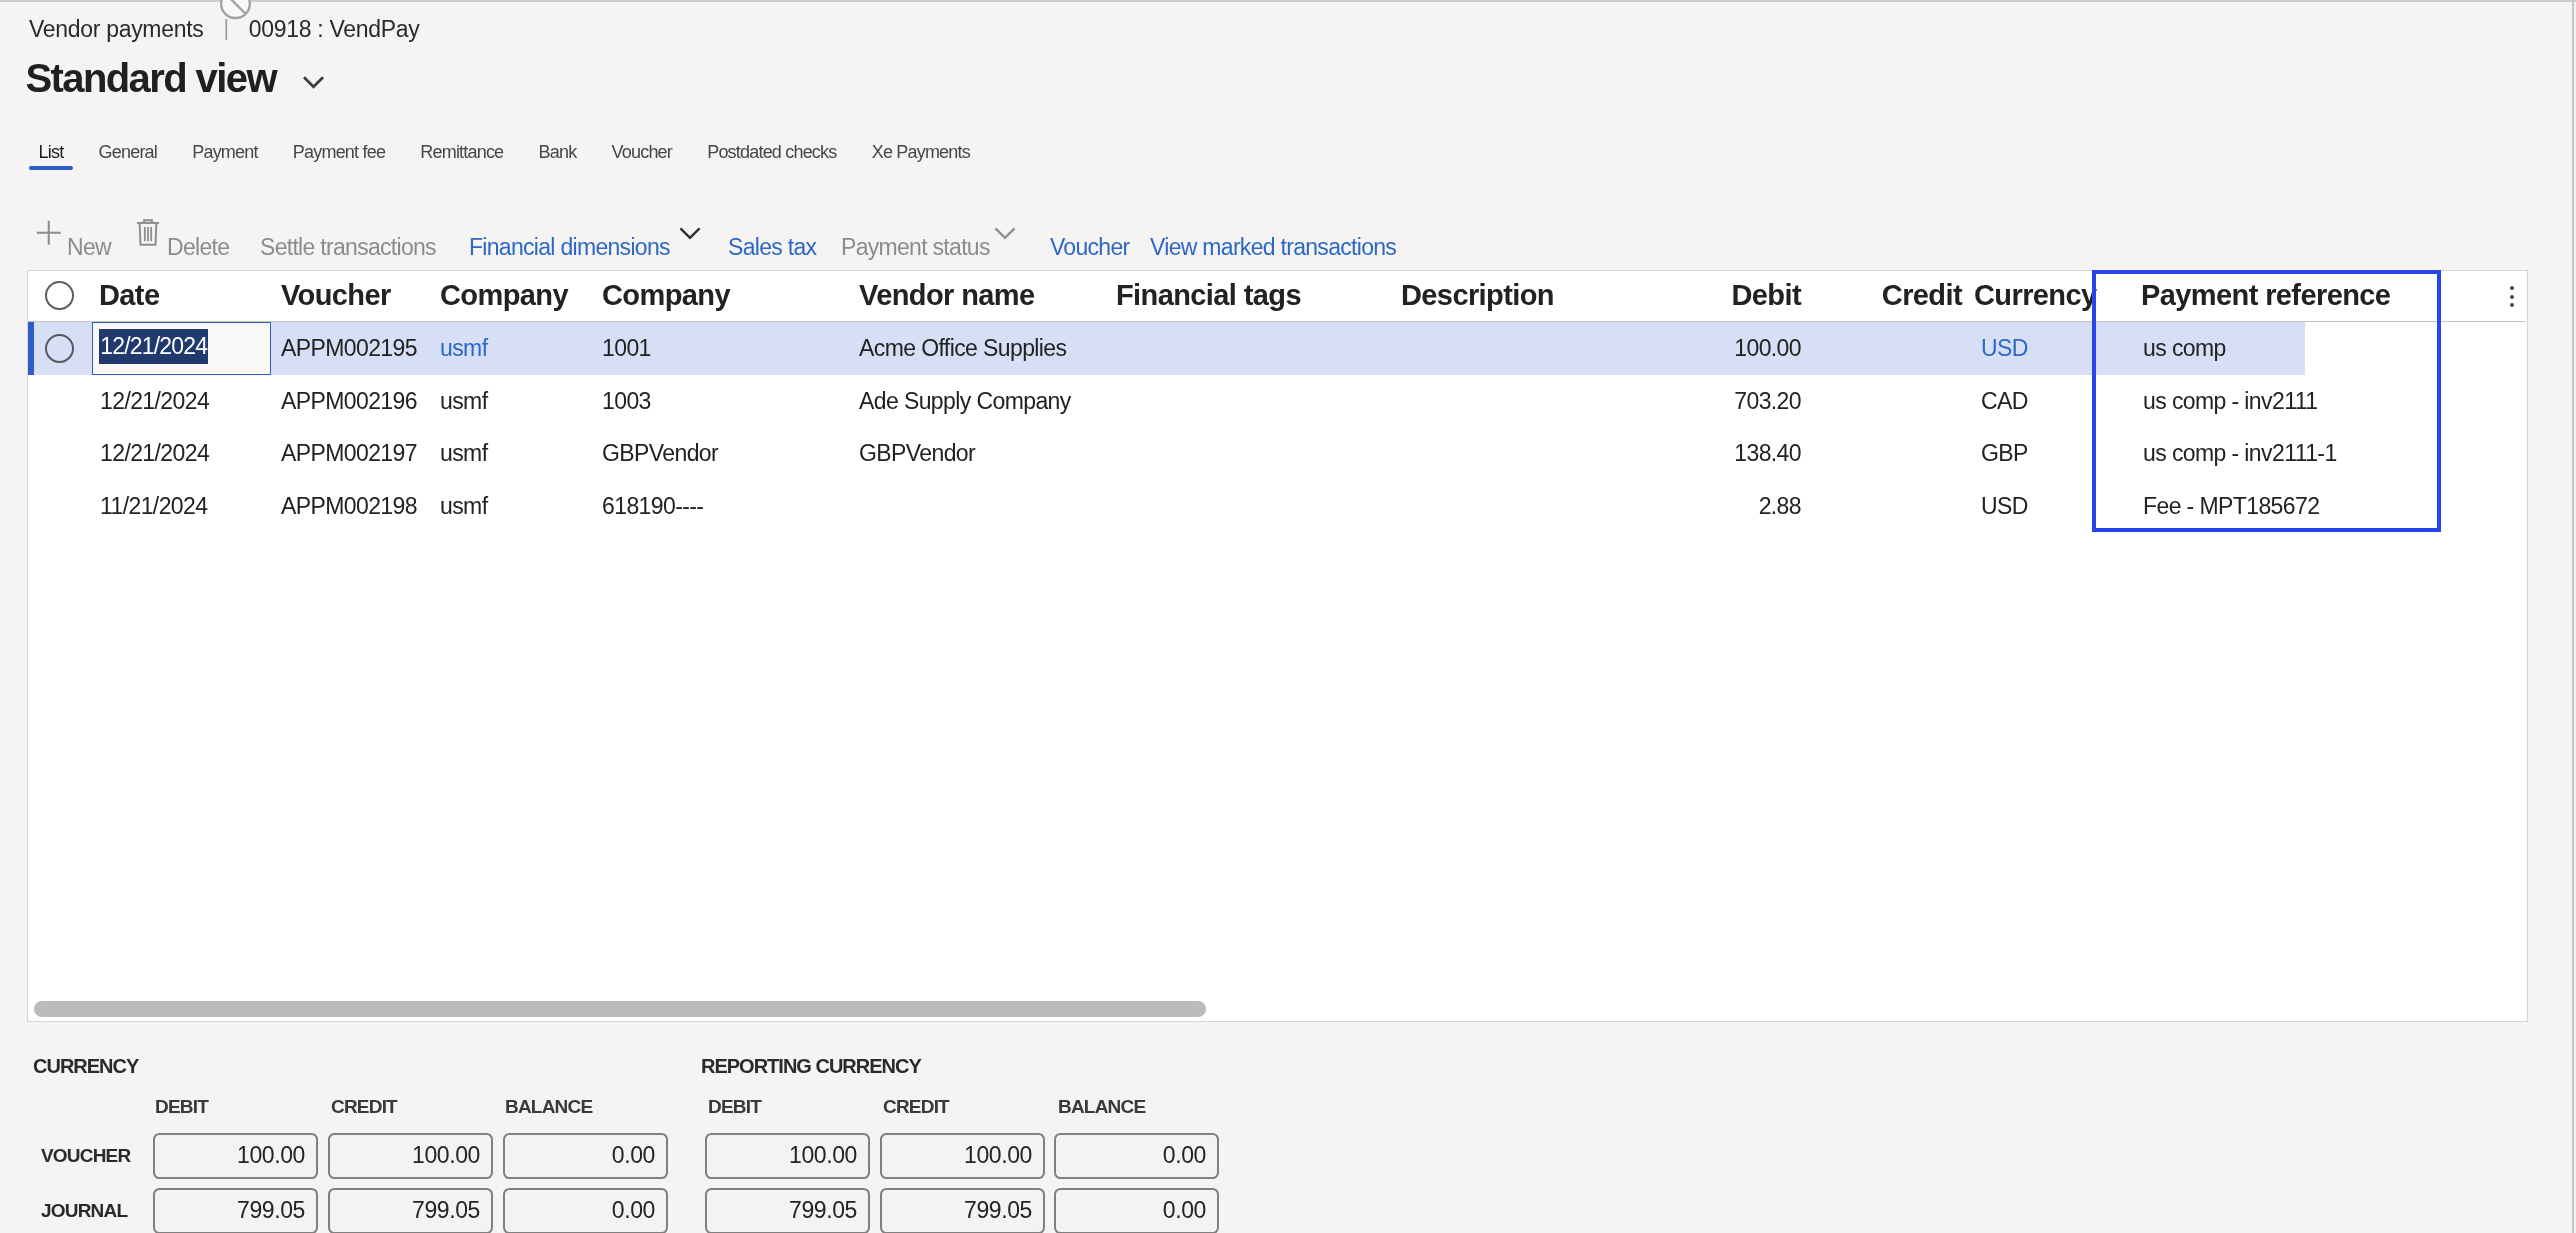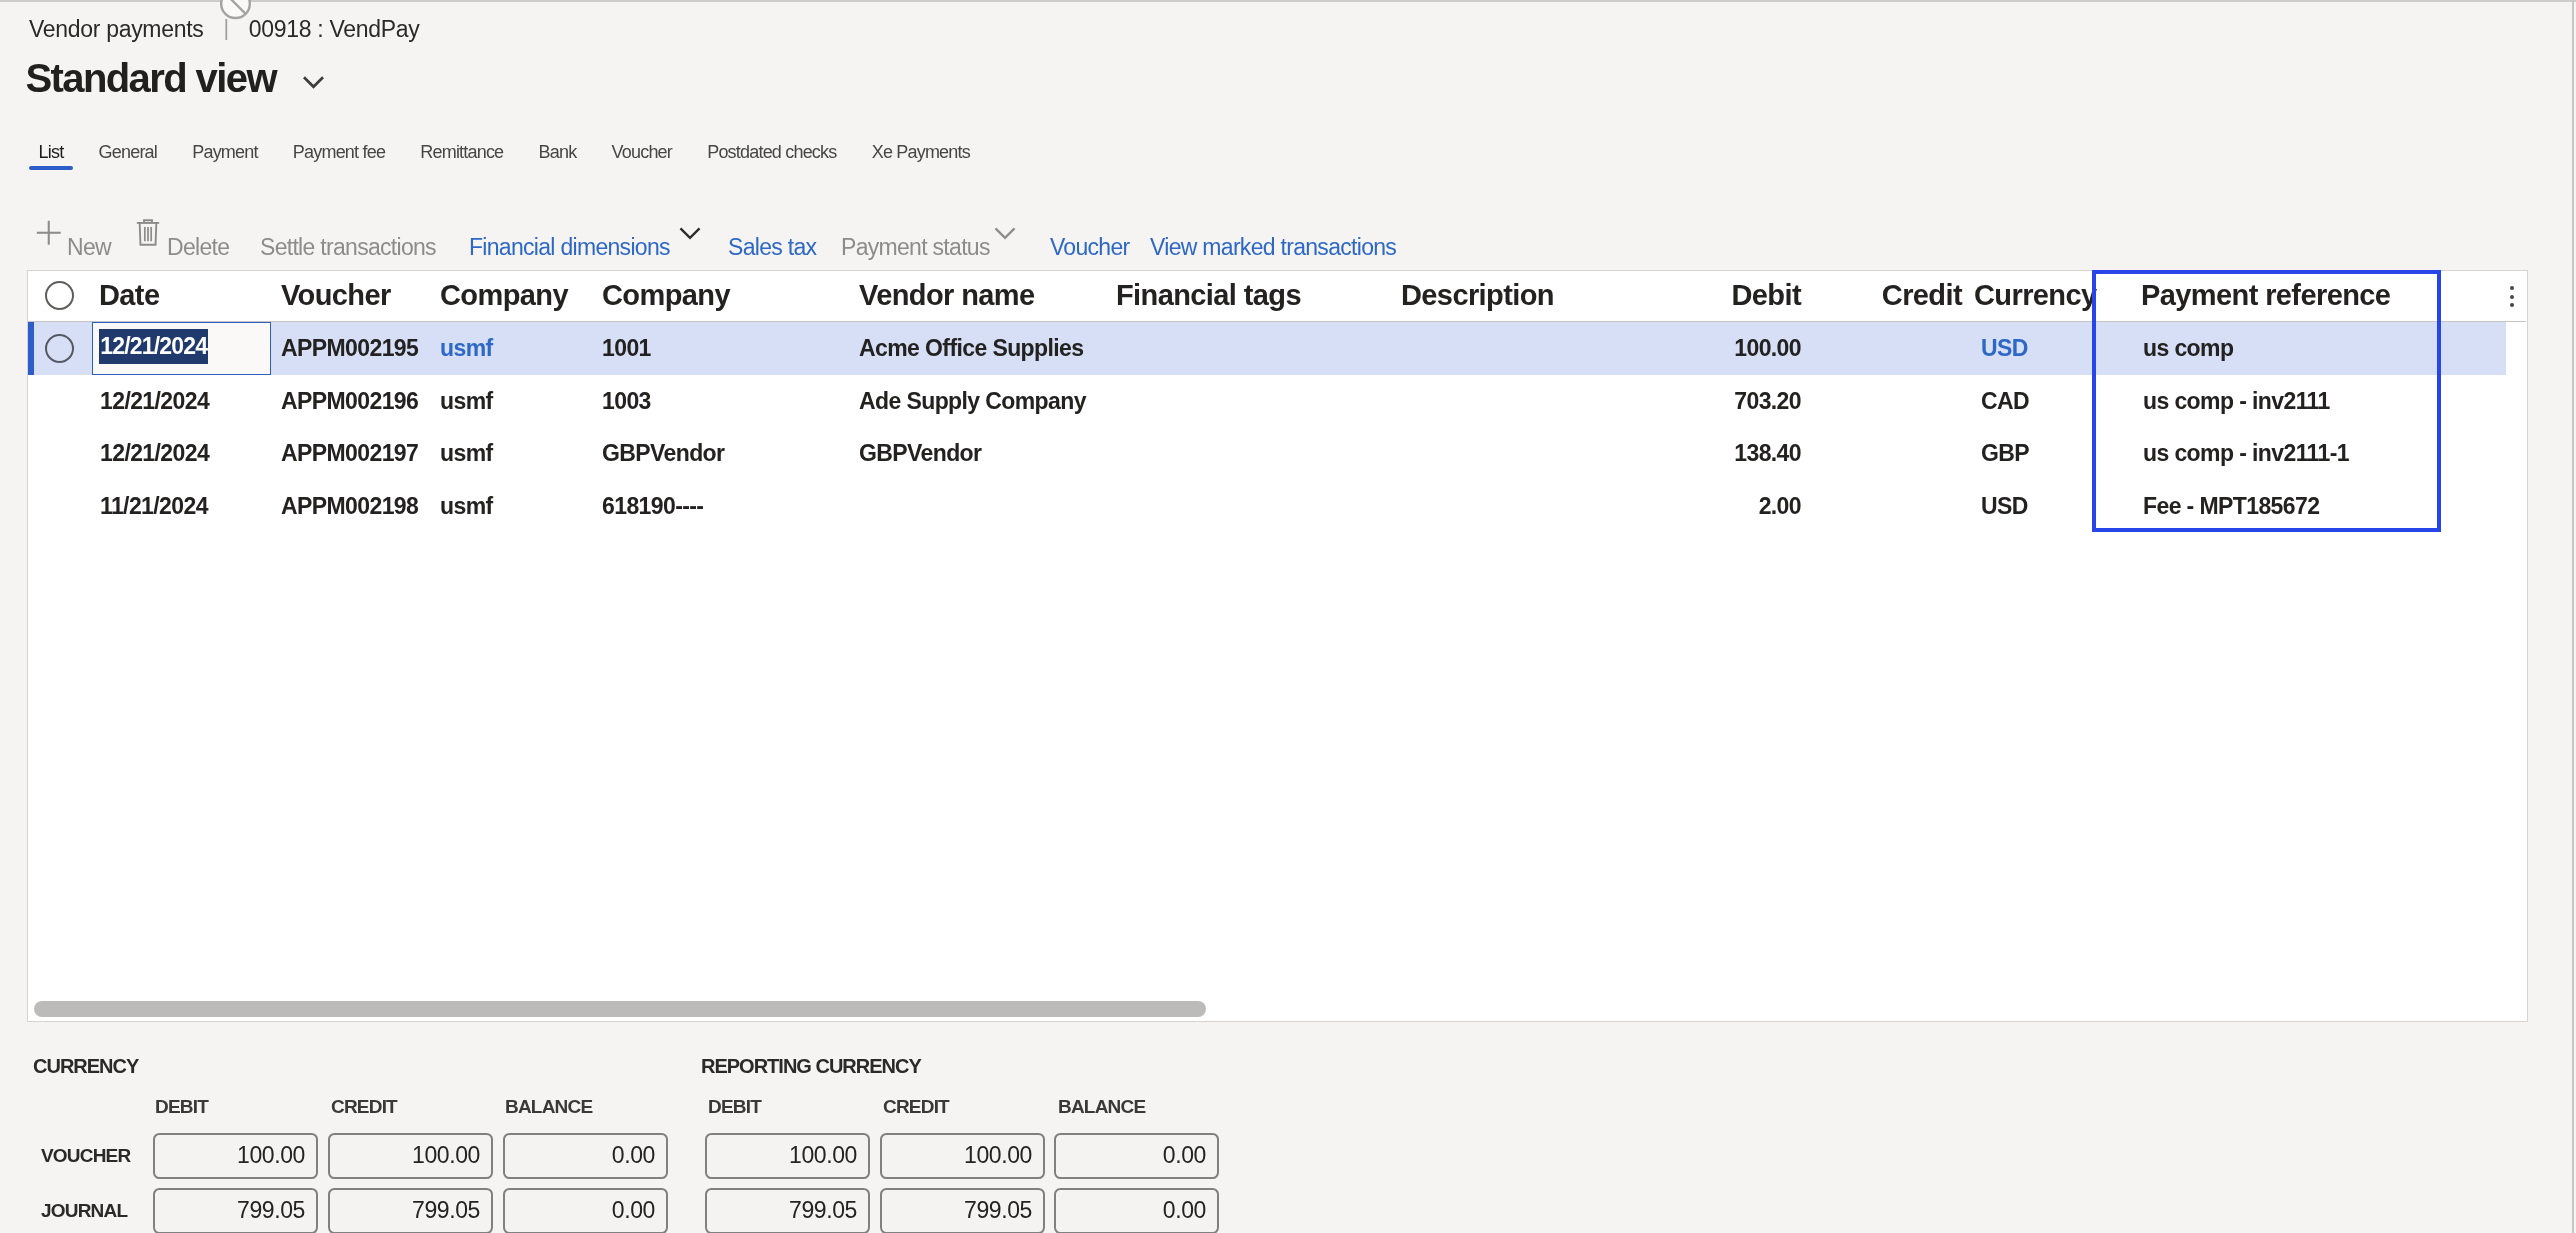--- a/index.html
+++ b/index.html
@@ -42,21 +42,21 @@
   .ab-item.enabled  { color:#2d68c6; cursor:pointer; }
   .ab-icon { position:absolute; top:0; }
 
   
   .grid { left:27px; top:270px; width:2501px; height:752px; background:#ffffff;
           border:1.6px solid #d6d4d2; }
   .ghead { position:absolute; left:0; top:0; width:2498px; height:51px; background:#fff;
            border-bottom:1.6px solid #c6c4c2; }
   .ghead .hcell { position:absolute; top:10.4px; font-size:29px; line-height:29px; font-weight:700;
                   letter-spacing:-0.6px; color:#232221; white-space:nowrap; }
-  .grow { position:absolute; left:0; width:2478px; height:53px;font-weight:bold; }
+  .grow { position:absolute; left:0; width:2277px; height:53px; }
   .grow .cell { position:absolute; top:12px; font-size:23px; line-height:29px; letter-spacing:-0.6px;
                 color:#232221; white-space:nowrap; }
   .grow.selected { background:#d6dff6; }
   .grow.selected .accent { position:absolute; left:0; top:0; width:5.6px; height:53px; background:#2c5dc8; }
   .cell.link { color:#2d68c6; }
   .num { text-align:right; }
 
   
   .c-date     { left:72px; }
   .c-voucher  { left:253px; }
@@ -223,21 +223,21 @@
       <span class="cell c-vendor">GBPVendor</span>
       <span class="cell c-debit num">138.40</span>
       <span class="cell c-currency">GBP</span>
       <span class="cell c-payref">us comp - inv2111-1</span>
     </div>
     <div class="grow" style="top: 209px;">
       <span class="cell c-date">11/21/2024</span>
       <span class="cell c-voucher">APPM002198</span>
       <span class="cell c-company">usmf</span>
       <span class="cell c-account">618190----</span>
-      <span class="cell c-debit num">2.00</span>
+      <span class="cell c-debit num">2.88</span>
       <span class="cell c-currency">USD</span>
       <span class="cell c-payref">Fee - MPT185672</span>
     </div>
     <div class="hscroll-thumb"></div>
 </div>
 
 <div class="abs annotation"></div>
 
 <div class="abs" id="totals">
     <div class="t-label t-title" style="left: 33px; top: 1054px; position: absolute;">CURRENCY</div>

